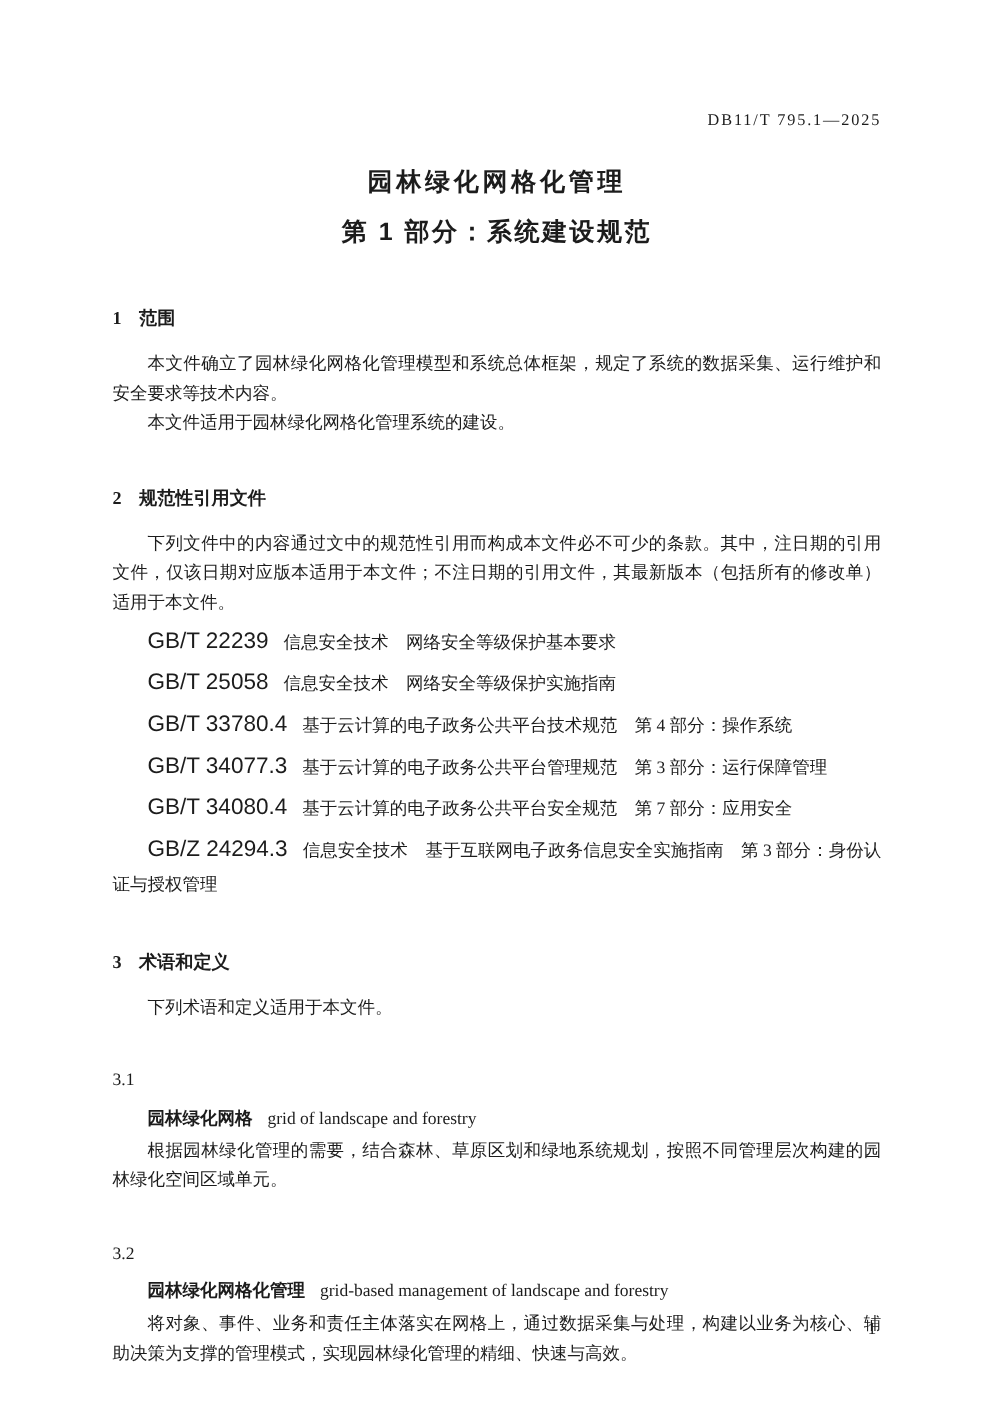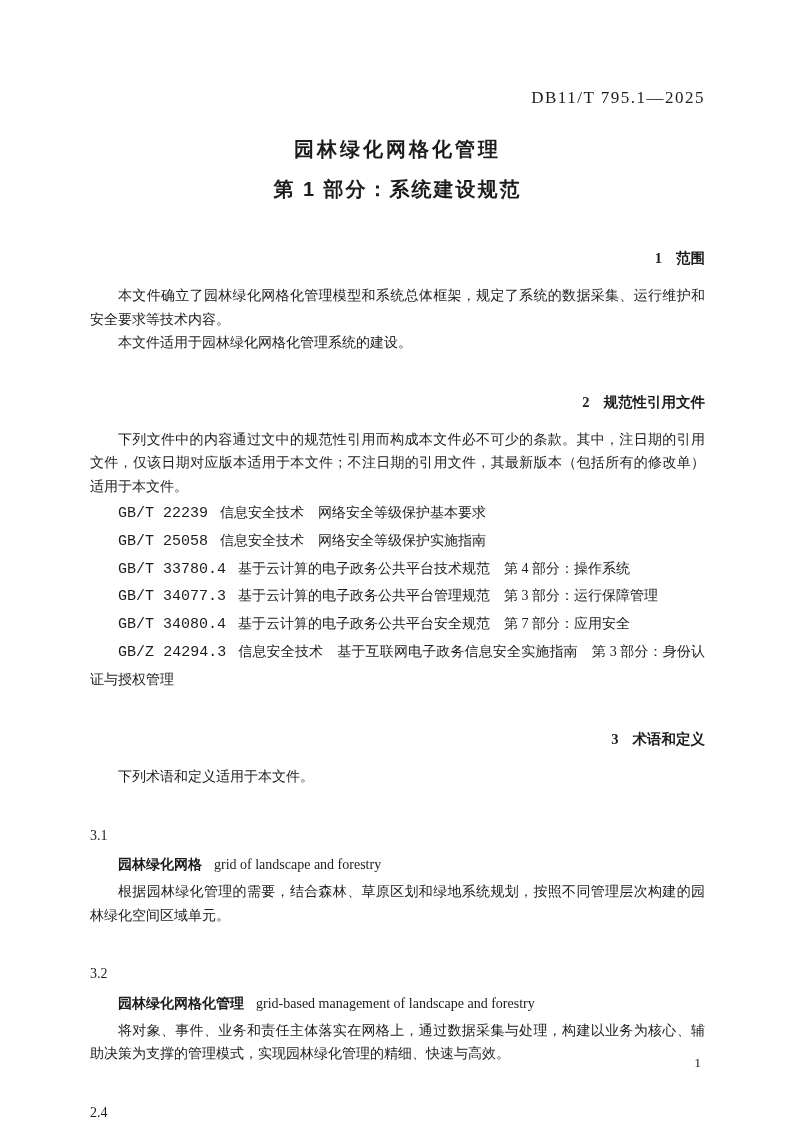--- a/index.html
+++ b/index.html
@@ -12,21 +12,21 @@
     position: relative;
     padding: 88px 88px 60px 90px;
     font-family: "Liberation Serif", serif;
     color: #1c1c1c;
     font-size: 14px;
     overflow: hidden;
   }
   .doc-number {
     text-align: right;
     font-family: "Liberation Serif", serif;
-    font-size: 17px;
+    font-size: 13px;
     letter-spacing: 1.5px;
   }
   .doc-title {
     margin-top: 28px;
     text-align: center;
     font-family: "Liberation Sans", sans-serif;
     font-weight: 700;
     font-size: 20px;
     letter-spacing: 3px;
   }
@@ -35,40 +35,39 @@
     text-align: center;
     font-family: "Liberation Sans", sans-serif;
     font-weight: 700;
     font-size: 20px;
     letter-spacing: 2px;
   }
   .sec-heading {
     font-family: "Liberation Sans", sans-serif;
     font-weight: 700;
     font-size: 14.5px;
-    text-align: right;
   }
   .sec-heading .sec-num { display: inline-block; margin-right: 14px; font-family: "Liberation Serif", serif; font-weight: 700; }
   .mt-sec1 { margin-top: 46px; }
   .mt-sec  { margin-top: 38px; }
   .para {
     line-height: 1.68;
     text-align: justify;
   }
   .indent { text-indent: 2em; }
   .after-heading { margin-top: 16px; }
   .ref {
     line-height: 1.85;
     text-indent: 2em;
     text-align: justify;
   }
   .ref-list { margin-top: 2px; }
   .ref-code {
-    font-family: Liberation Mono, monospace;
-    font-size: 15px;
+    font-family: Liberation Sans, sans-serif;
+    font-size: 18px;
     margin-right: 12px;
     white-space: nowrap;
   }
   .term-block { margin-top: 36px; }
   .term-number { line-height: 1.6; }
   .term-line {
     margin-top: 9px;
     text-indent: 2em;
   }
   .term-name {

